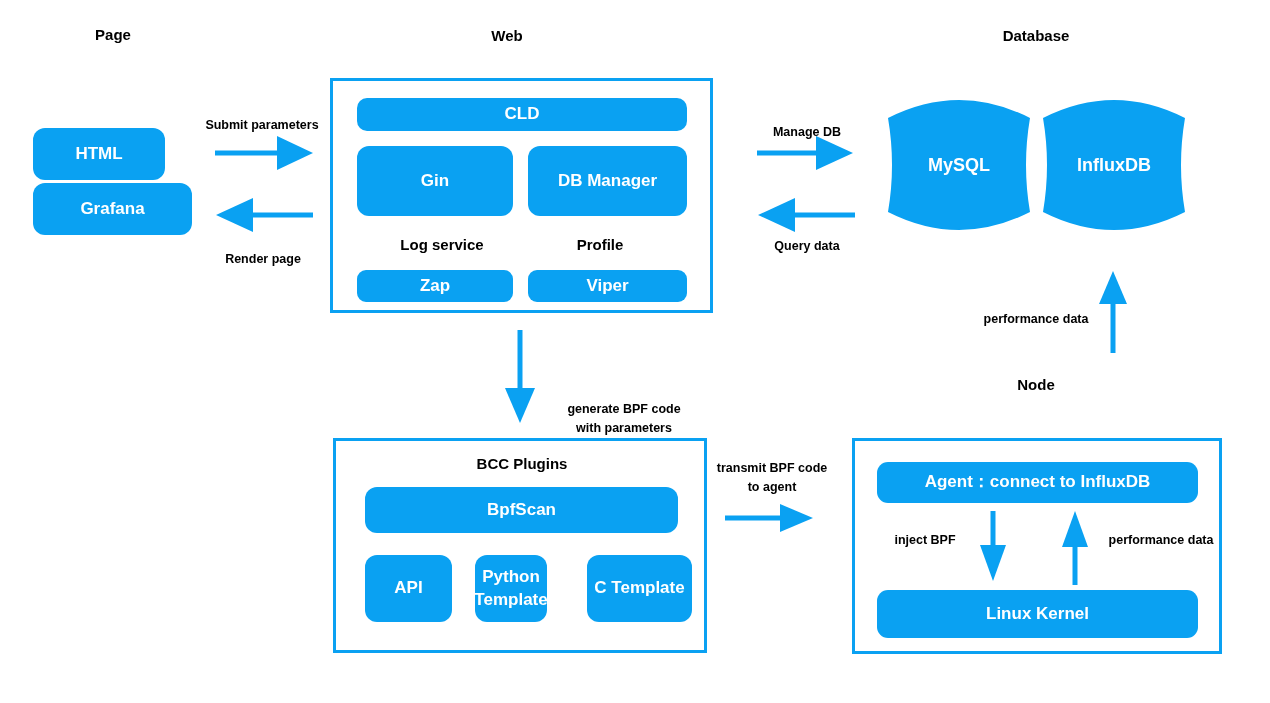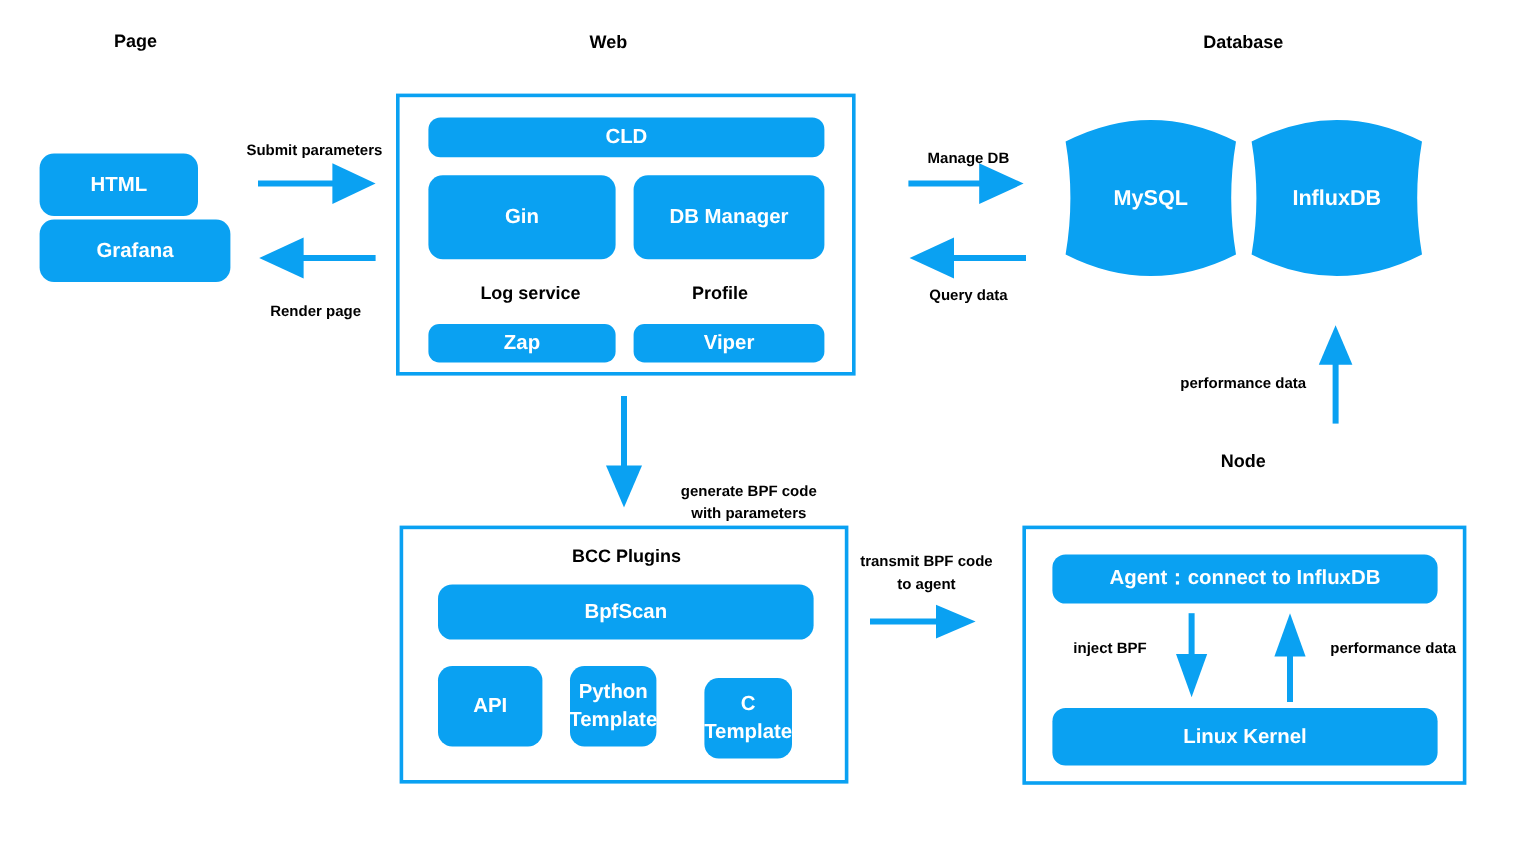--- a/index.html
+++ b/index.html
@@ -109,21 +109,21 @@
   <div class="bluebox" style="left:528px;top:270px;width:159px;height:32px;border-radius:9px;">Viper</div>
 
   <div class="cyl-label" style="left:888px;top:155px;width:142px;">MySQL</div>
   <div class="cyl-label" style="left:1043px;top:155px;width:142px;">InfluxDB</div>
 
   <div class="container" style="left:333px;top:438px;width:374px;height:215px;"></div>
   <div class="heading" style="left:467px;top:455px;width:110px;">BCC Plugins</div>
   <div class="bluebox" style="left:365px;top:487px;width:313px;height:46px;border-radius:12px;">BpfScan</div>
   <div class="bluebox" style="left:365px;top:555px;width:87px;height:67px;border-radius:12px;">API</div>
   <div class="bluebox" style="left:475px;top:555px;width:72px;height:67px;border-radius:12px;padding:0 4px;white-space:normal;">Python Template</div>
-  <div class="bluebox" style="left:587px;top:555px;width:73px;height:67px;border-radius:12px;padding:16px 4px;white-space:normal;margin-top:10px;">C Template</div>
+  <div class="bluebox" style="left:587px;top:555px;width:105px;height:67px;border-radius:12px;padding:16px 4px;white-space:normal;">C Template</div>
 
   <div class="container" style="left:852px;top:438px;width:370px;height:216px;"></div>
   <div class="bluebox" style="left:877px;top:462px;width:321px;height:41px;border-radius:11px;">Agent：connect to InfluxDB</div>
   <div class="bluebox" style="left:877px;top:590px;width:321px;height:48px;border-radius:11px;">Linux Kernel</div>
 
   <div class="alabel" style="left:203px;top:116px;width:118px;">Submit parameters</div>
   <div class="alabel" style="left:223px;top:234px;width:80px;margin-top:16px;">Render page</div>
   <div class="alabel" style="left:767px;top:123px;width:80px;">Manage DB</div>
   <div class="alabel" style="left:767px;top:237px;width:80px;">Query data</div>
   <div class="alabel" style="left:564px;top:364px;width:120px;margin-top:36px;">

